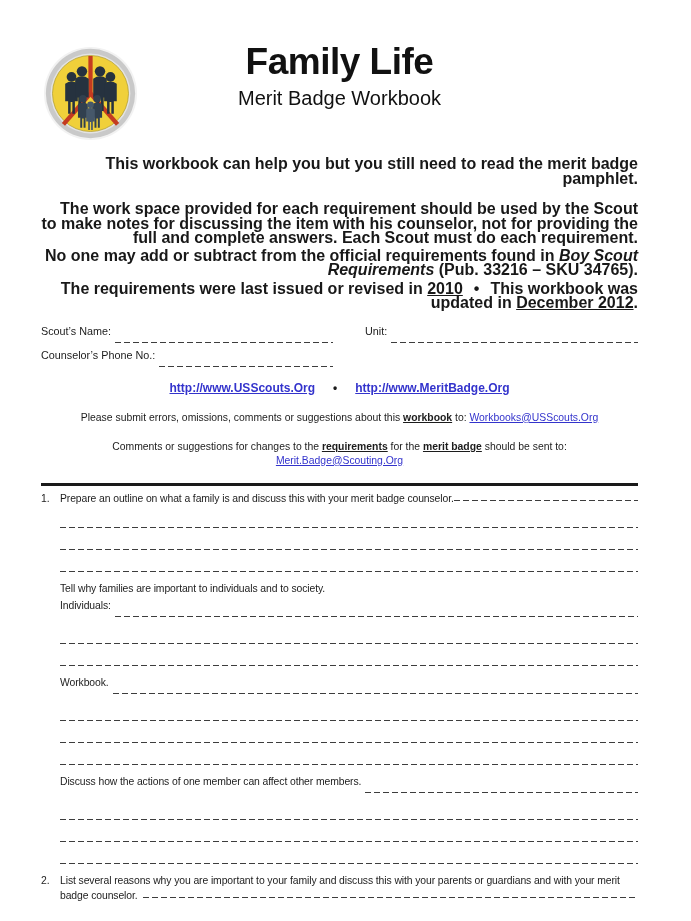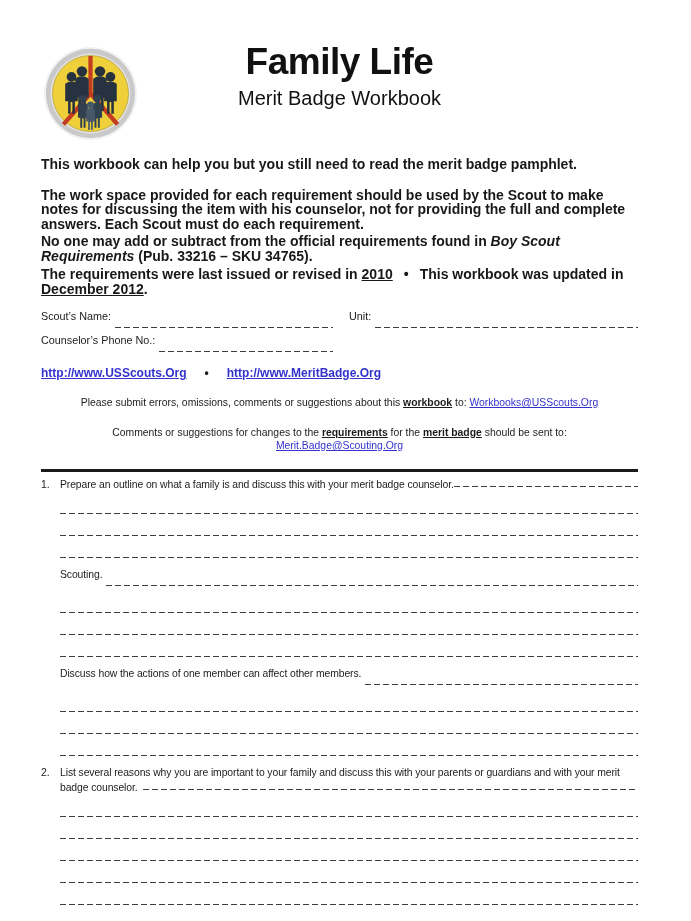--- a/index.html
+++ b/index.html
@@ -22,43 +22,43 @@
   .badge{position:absolute;left:2px;top:4px;width:95px;height:95px;}
   .title{
     text-align:center;font-size:37px;font-weight:700;letter-spacing:-.5px;
     margin:2px 0 0 0;line-height:1.1;color:#111;
   }
   .subtitle{
     text-align:center;font-size:20px;font-weight:400;margin:4px 0 0 0;
     line-height:1.15;color:#111;
   }
   
-  .intro{text-align:left;font-size:14px;font-weight:700;line-height:14.5px;color:#181818;}
+  .intro{text-align:right;font-size:16px;font-weight:700;line-height:14.5px;color:#181818;}
   .intro p{margin:0;}
   .intro .p1{margin-top:7px;}
   .intro .p2{margin:16px auto 0 auto;max-width:620px;}
   .intro .p3{margin-top:3px;}
   .intro .p4{margin-top:4px;}
   .bookref{font-weight:700;font-style:italic;}
   .uline{text-decoration:underline;}
   .dotsep{display:inline-block;margin:0 11px;}
   
   .formgrid{
-    display:grid;grid-template-columns:292px 1fr;column-gap:16px;
+    display:grid;grid-template-columns:292px 1fr;column-gap:32px;
     margin-top:13px;font-size:10.8px;line-height:15px;
   }
   .labelrow{display:flex;align-items:baseline;height:24px;}
   .labelrow .lbl{white-space:nowrap;margin-right:4px;}
   .fill{
     flex:1 1 auto;align-self:stretch;
     background-image:repeating-linear-gradient(to right,var(--dash) 0 6px,transparent 6px 9px);
     background-repeat:no-repeat;background-position:0 calc(100% - 5px);background-size:100% 1px;
   }
   
-  .urlrow{display:flex;align-items:baseline;gap:18px;margin-top:9px;font-size:12px;font-weight:700;}
+  .urlrow{display:flex;justify-content:center;align-items:baseline;gap:18px;margin-top:9px;font-size:12px;font-weight:700;}
   a.link{color:var(--link);text-decoration:underline;cursor:pointer;font-weight:inherit;}
   .notes{text-align:center;font-size:10.4px;line-height:13.5px;margin-top:9px;}
   .notes p{margin:16px;}
   .b-u{font-weight:700;text-decoration:underline;}
   .notes a.link{font-weight:400;}
   .divider{border:none;border-top:3px solid var(--rule);margin:9px 0 5px 0;}
   
   .req{font-size:10.4px;letter-spacing:-.1px;line-height:15px;}
   .reqrow{display:flex;align-items:baseline;margin-top:4px;}
   .reqnum{flex:0 0 19px;}
@@ -155,24 +155,35 @@
       <span class="reqnum">1.</span>
       <span class="reqtext">Prepare an outline on what a family is and discuss this with your merit badge counselor.</span>
       <span class="fill"></span>
     </div>
     <div class="indent">
         <div class="wline"></div>
         <div class="wline"></div>
         <div class="wline"></div>
       </div>
 
+    <div class="indent sub">
+      <p class="subhead">Tell why families are important to individuals and to society.</p>
+      <div class="labelrow">
+        <span class="lbl">Individuals:</span>
+        <span class="fill"></span>
+      </div>
+      <div>
+          <div class="wline"></div>
+          <div class="wline"></div>
+        </div>
+    </div>
 
     <div class="indent sub">
       <div class="labelrow">
-        <span class="lbl">Scouting.</span>
+        <span class="lbl">Workbook.</span>
         <span class="fill"></span>
       </div>
       <div>
           <div class="wline"></div>
           <div class="wline"></div>
           <div class="wline"></div>
         </div>
     </div>
 
     <div class="indent sub">

